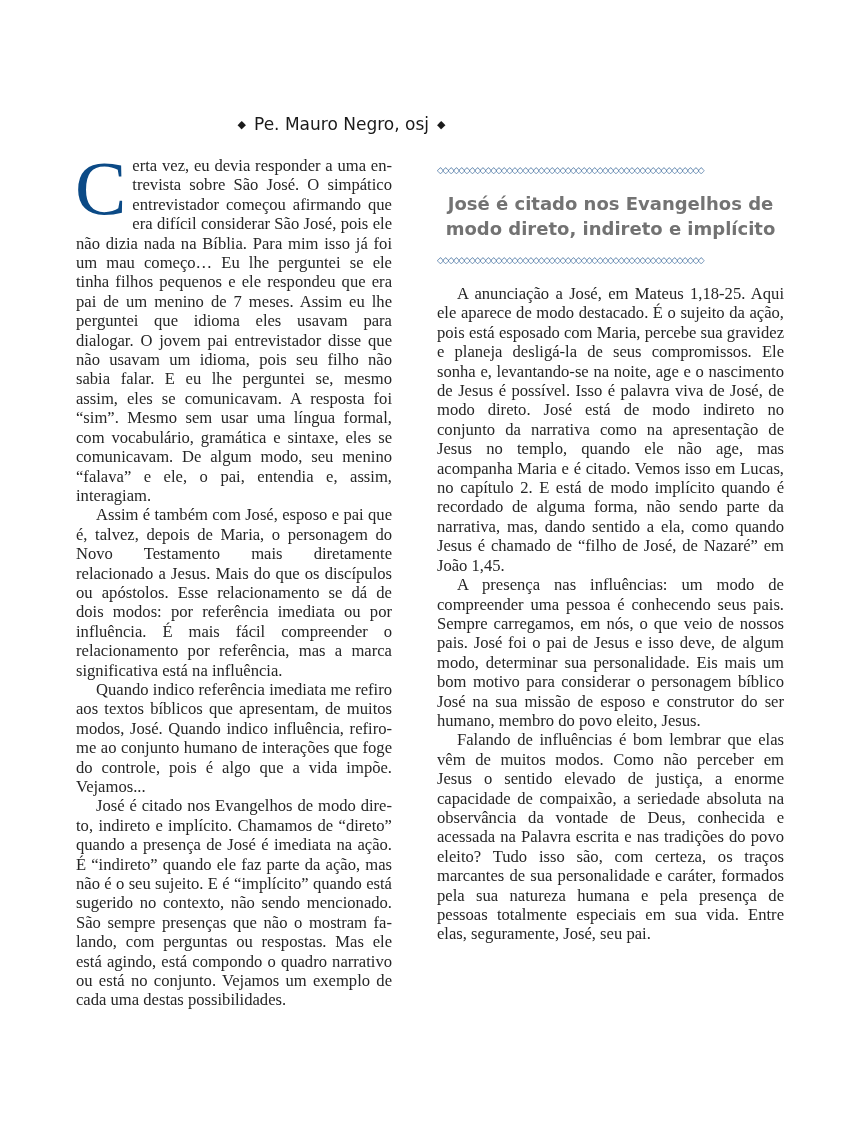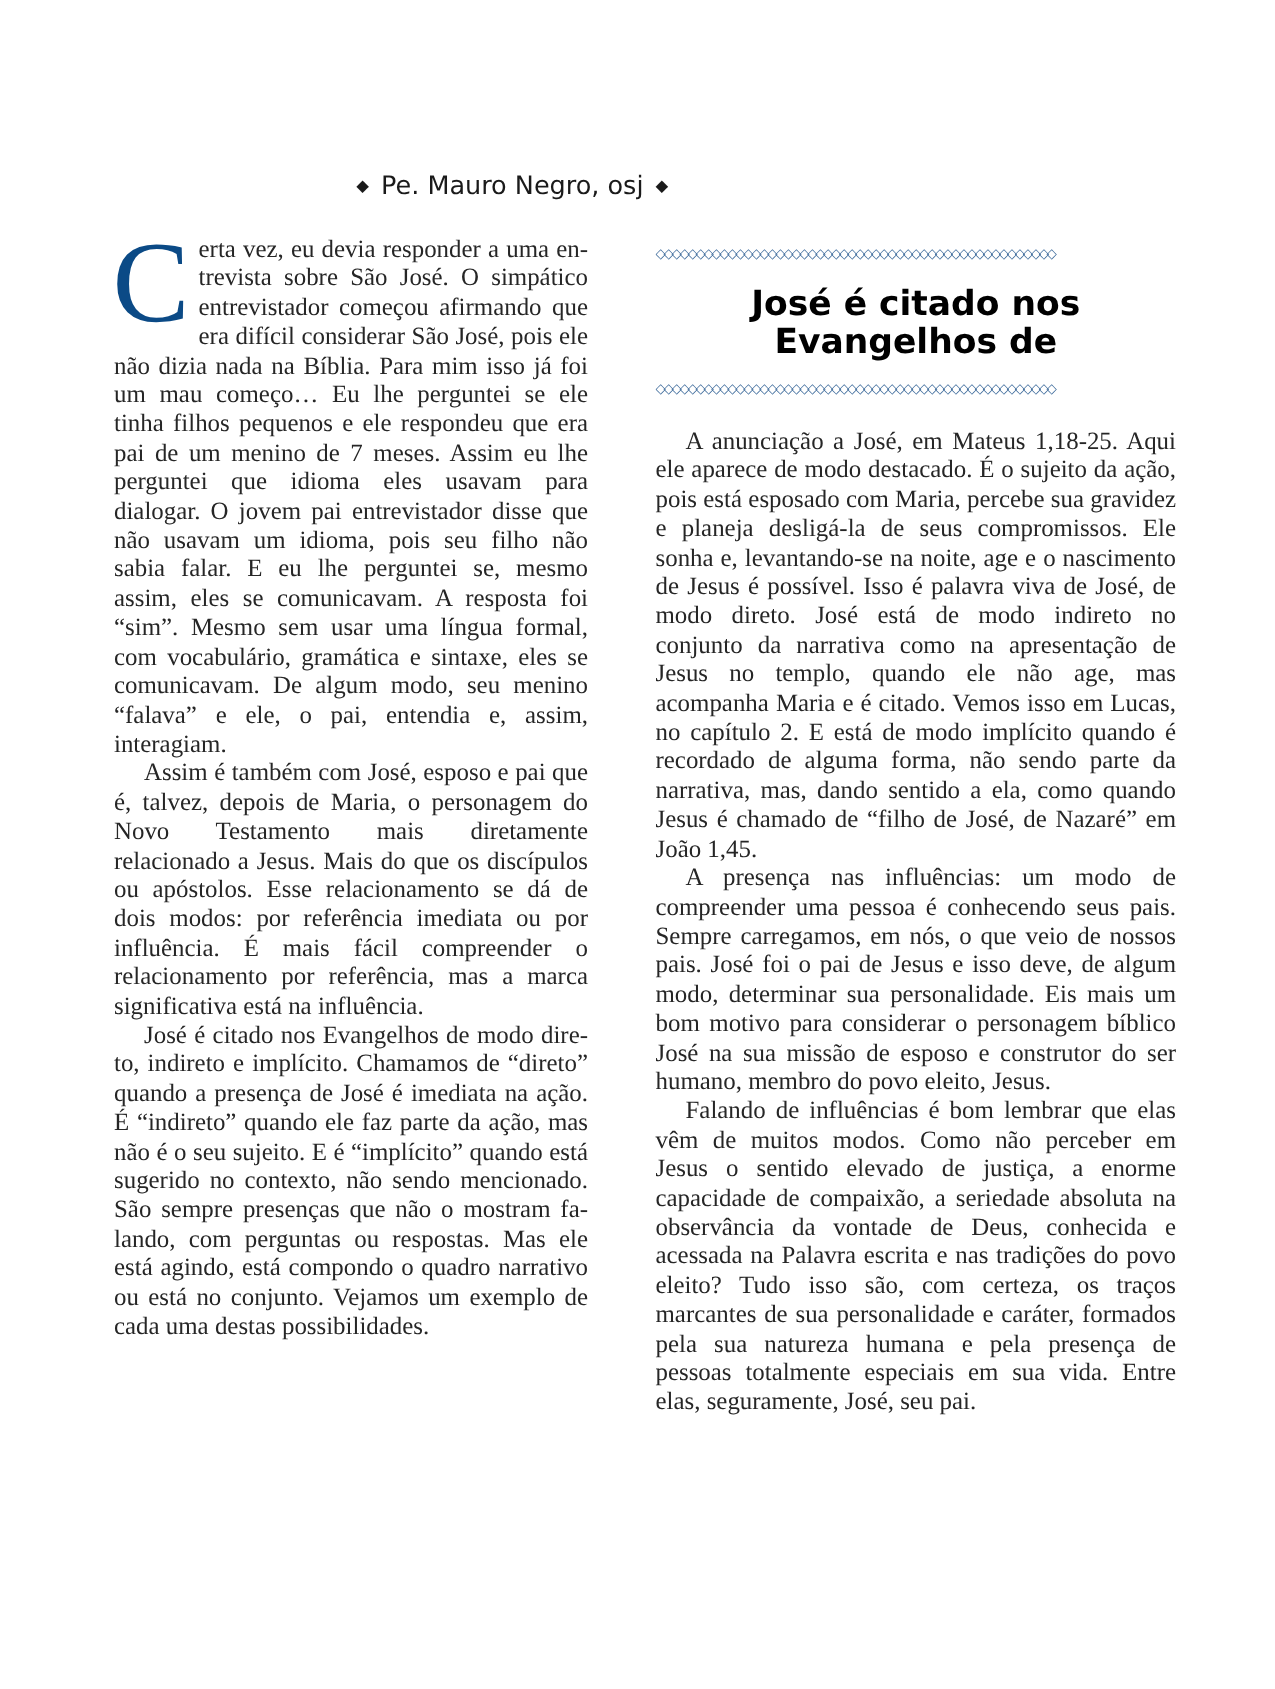--- a/index.html
+++ b/index.html
@@ -23,42 +23,44 @@
   }
   .box {
     position:absolute; left:437px; top:165px; width:347px;
   }
   .diam-row {
     height:10px; width:347px; overflow:hidden; white-space:nowrap;
     font-family:"DejaVu Sans", sans-serif; font-size:9px; line-height:10px;
     color:#3f6c9c; letter-spacing:-1.6px;
   }
   .box-title {
-    font-family:"DejaVu Sans", sans-serif; font-weight:bold; font-size:23px;
-    line-height:25px; color:#000000; text-align:center; margin:16px 0 14px 0;
+    font-family:"DejaVu Sans", sans-serif; font-weight:bold; font-size:18px;
+    line-height:25px; color:#737373; text-align:center; margin:16px 0 14px 0;
   }
   .endmark { display:inline-block; width:9px; height:9px; border-radius:50%; background:#0b4a86; margin-left:2px; vertical-align:0px; }
 </style>
 </head>
 <body>
 
 <div class="author">
   <span class="dia">◆</span><span>Pe. Mauro Negro, osj</span><span class="dia">◆</span>
 </div>
 
 <div class="col col-left">
   <p><span class="dropcap">C</span><span>erta vez, eu devia responder a uma en­trevista sobre São José. O simpático en­trevistador começou afirmando que era difícil considerar São José, pois ele não dizia nada na Bíblia. Para mim isso já foi um mau começo… Eu lhe perguntei se ele tinha filhos pequenos e ele respondeu que era pai de um menino de 7 meses. Assim eu lhe perguntei que idioma eles usavam para dialogar. O jovem pai entrevistador disse que não usavam um idioma, pois seu filho não sabia falar. E eu lhe pergun­tei se, mesmo assim, eles se comunicavam. A resposta foi “sim”. Mesmo sem usar uma língua formal, com vocabulário, gramática e sintaxe, eles se comunicavam. De algum modo, seu menino “falava” e ele, o pai, entendia e, assim, interagiam.</span></p>
   <p class="ind">Assim é também com José, esposo e pai que é, talvez, depois de Maria, o personagem do Novo Testamento mais diretamente relacionado a Jesus. Mais do que os discípulos ou após­tolos. Esse relacionamento se dá de dois modos: por referência imediata ou por influência. É mais fácil compreender o relacionamento por referência, mas a marca significativa está na influência.</p>
+  <p class="ind">Quando indico referência imediata me refiro aos textos bíblicos que apresentam, de muitos modos, José. Quando indico influência, refi­ro-me ao conjunto humano de interações que foge do controle, pois é algo que a vida impõe. Vejamos...</p>
   <p class="ind">José é citado nos Evangelhos de modo dire­to, indireto e implícito. Chamamos de “direto” quando a presença de José é imediata na ação. É “indireto” quando ele faz parte da ação, mas não é o seu sujeito. E é “implícito” quando está sugerido no contexto, não sendo mencionado. São sempre presenças que não o mostram fa­lando, com perguntas ou respostas. Mas ele está agindo, está compondo o quadro narrativo ou está no conjunto. Vejamos um exemplo de cada uma destas possibilidades.</p>
 </div>
 
 <div class="box">
   <div class="diam-row">◇◇◇◇◇◇◇◇◇◇◇◇◇◇◇◇◇◇◇◇◇◇◇◇◇◇◇◇◇◇◇◇◇◇◇◇◇◇◇◇◇◇◇◇◇◇◇◇◇◇</div>
   <div class="box-title">
     <div>José é citado nos Evangelhos de</div>
+    <div>modo direto, indireto e implícito</div>
   </div>
   <div class="diam-row">◇◇◇◇◇◇◇◇◇◇◇◇◇◇◇◇◇◇◇◇◇◇◇◇◇◇◇◇◇◇◇◇◇◇◇◇◇◇◇◇◇◇◇◇◇◇◇◇◇◇</div>
 </div>
 
 <div class="col col-right">
   <p class="ind">A anunciação a José, em Mateus 1,18-25. Aqui ele aparece de modo destacado. É o sujeito da ação, pois está esposado com Maria, percebe sua gravidez e planeja desligá-la de seus com­promissos. Ele sonha e, levantando-se na noite, age e o nascimento de Jesus é possível. Isso é palavra viva de José, de modo direto. José está de modo indireto no conjunto da narrativa como na apresentação de Jesus no templo, quando ele não age, mas acompanha Maria e é citado. Vemos isso em Lucas, no capítulo 2. E está de modo implícito quando é recordado de alguma forma, não sendo parte da narrativa, mas, dando sentido a ela, como quando Jesus é chamado de “filho de José, de Nazaré” em João 1,45.</p>
   <p class="ind">A presença nas influências: um modo de compreender uma pessoa é conhecendo seus pais. Sempre carregamos, em nós, o que veio de nossos pais. José foi o pai de Jesus e isso deve, de algum modo, determinar sua personalidade. Eis mais um bom motivo para considerar o per­sonagem bíblico José na sua missão de esposo e construtor do ser humano, membro do povo eleito, Jesus.</p>
   <p class="ind">Falando de influências é bom lembrar que elas vêm de muitos modos. Como não perceber em Jesus o sentido elevado de justiça, a enorme capacidade de compaixão, a seriedade absoluta na observância da vontade de Deus, conhecida e acessada na Palavra escrita e nas tradições do povo eleito? Tudo isso são, com certeza, os traços marcantes de sua personalidade e cará­ter, formados pela sua natureza humana e pela presença de pessoas totalmente especiais em sua vida. Entre elas, seguramente, José, seu pai.</p>
 </div>
 

